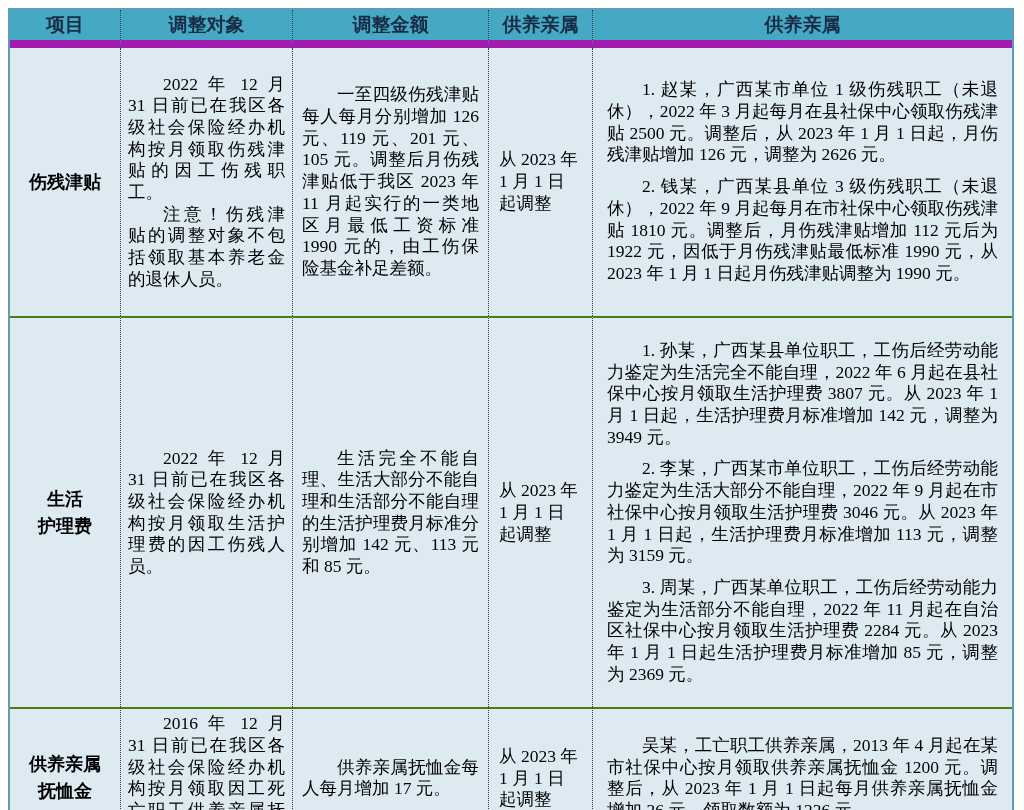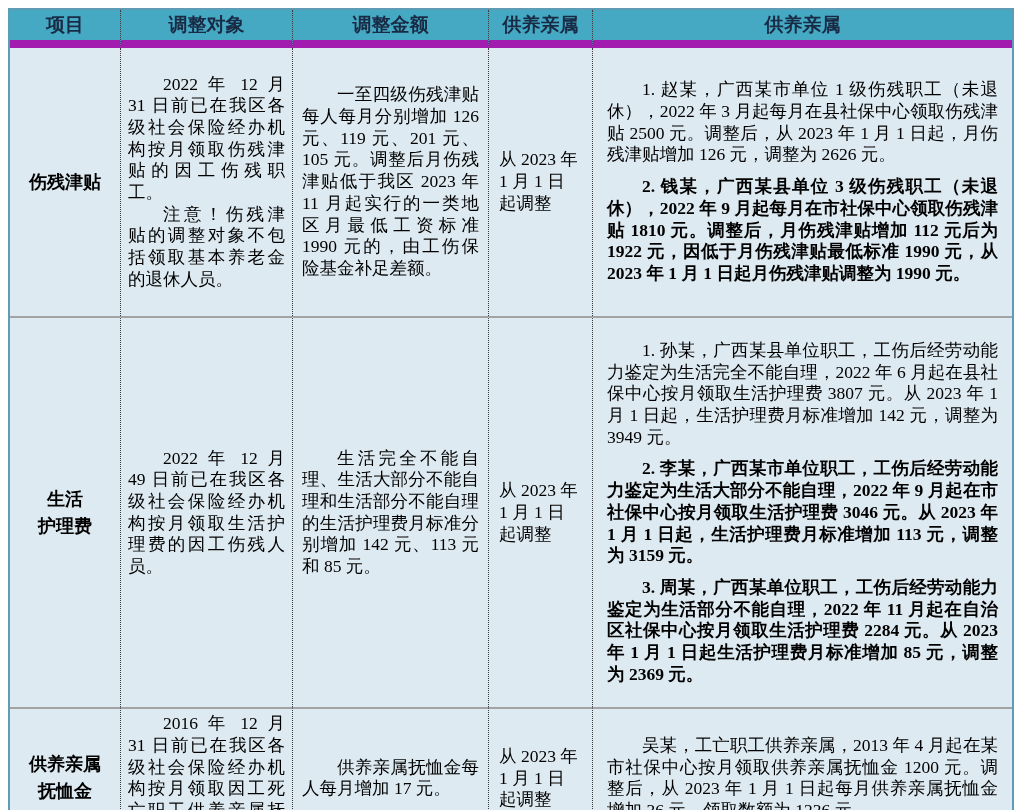--- a/index.html
+++ b/index.html
@@ -44,21 +44,21 @@
     font-size: 19px;
     text-align: center;
     height: 28px;
     padding: 2px 2px;
     border-bottom: 8px solid #a21caf;
   }
   th + th, td + td {
     border-left: 1px dotted #3a3a3a;
   }
   tbody tr + tr td {
-    border-top: 2px solid #a3a3a3;
+    border-top: 2px solid #4d7c0f;
   }
   td {
     background: #deeaf1;
     color: #000000;
     font-family: "Liberation Serif", "DejaVu Serif", serif;
     font-size: 17.5px;
     line-height: 1.24;
   }
   td.item-cell {
     font-family: Liberation Serif, serif;
@@ -72,21 +72,21 @@
   td.target-cell { padding: 4px 7px; }
   td.amount-cell { padding: 4px 9px; }
   td.time-cell   { padding: 4px 6px; }
   td.example-cell{ padding: 22px 14px; }
 
   td.target-cell p, td.amount-cell p, td.example-cell p {
     margin: 0;
     text-indent: 2em;
     text-align: justify;
   }
-  td.example-cell p + p { margin-top: 10px; font-weight: bold; }
+  td.example-cell p + p { margin-top: 10px; }
   td.target-cell p + p { margin-top: 0; }
   td.time-cell p {
     margin: 4px;
     text-align: left;
   }
   tr.r1 { height: 268px; }
   tr.r2 { height: 341px; }
   tr.r3 { height: 137px; }
 </style>
 </head>
@@ -125,21 +125,21 @@
         </td>
         <td class="example-cell">
           <p>1. 赵某，广西某市单位 1 级伤残职工（未退休），2022 年 3 月起每月在县社保中心领取伤残津贴 2500 元。调整后，从 2023 年 1 月 1 日起，月伤残津贴增加 126 元，调整为 2626 元。</p>
           <p>2. 钱某，广西某县单位 3 级伤残职工（未退休），2022 年 9 月起每月在市社保中心领取伤残津贴 1810 元。调整后，月伤残津贴增加 112 元后为 1922 元，因低于月伤残津贴最低标准 1990 元，从 2023 年 1 月 1 日起月伤残津贴调整为 1990 元。</p>
         </td>
       </tr>
       <tr class="r2">
         <td class="item-cell">生活
 护理费</td>
         <td class="target-cell">
-          <p>2022 年 12 月 49 日前已在我区各级社会保险经办机构按月领取生活护理费的因工伤残人员。</p>
+          <p>2022 年 12 月 31 日前已在我区各级社会保险经办机构按月领取生活护理费的因工伤残人员。</p>
         </td>
         <td class="amount-cell">
           <p>生活完全不能自理、生活大部分不能自理和生活部分不能自理的生活护理费月标准分别增加 142 元、113 元和 85 元。</p>
         </td>
         <td class="time-cell">
           <p>从 2023 年 1 月 1 日起调整</p>
         </td>
         <td class="example-cell">
           <p>1. 孙某，广西某县单位职工，工伤后经劳动能力鉴定为生活完全不能自理，2022 年 6 月起在县社保中心按月领取生活护理费 3807 元。从 2023 年 1 月 1 日起，生活护理费月标准增加 142 元，调整为 3949 元。</p>
           <p>2. 李某，广西某市单位职工，工伤后经劳动能力鉴定为生活大部分不能自理，2022 年 9 月起在市社保中心按月领取生活护理费 3046 元。从 2023 年 1 月 1 日起，生活护理费月标准增加 113 元，调整为 3159 元。</p>

